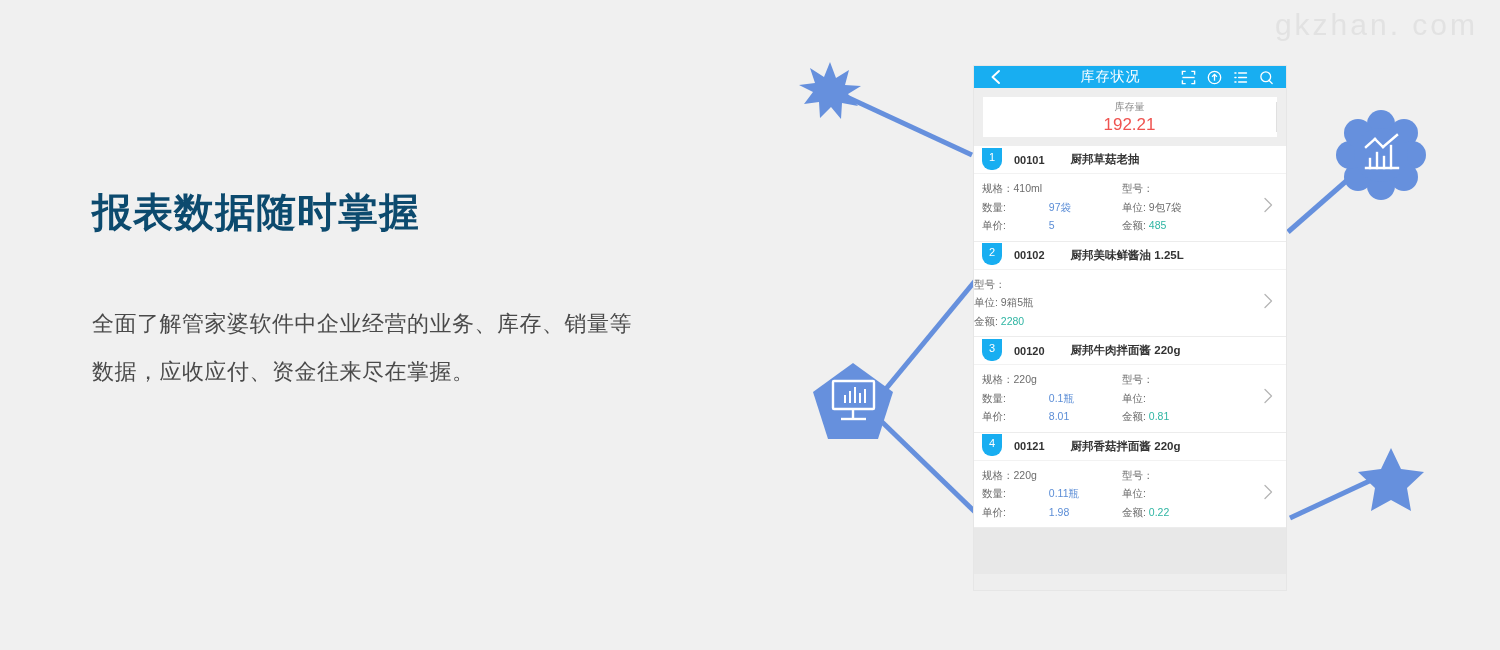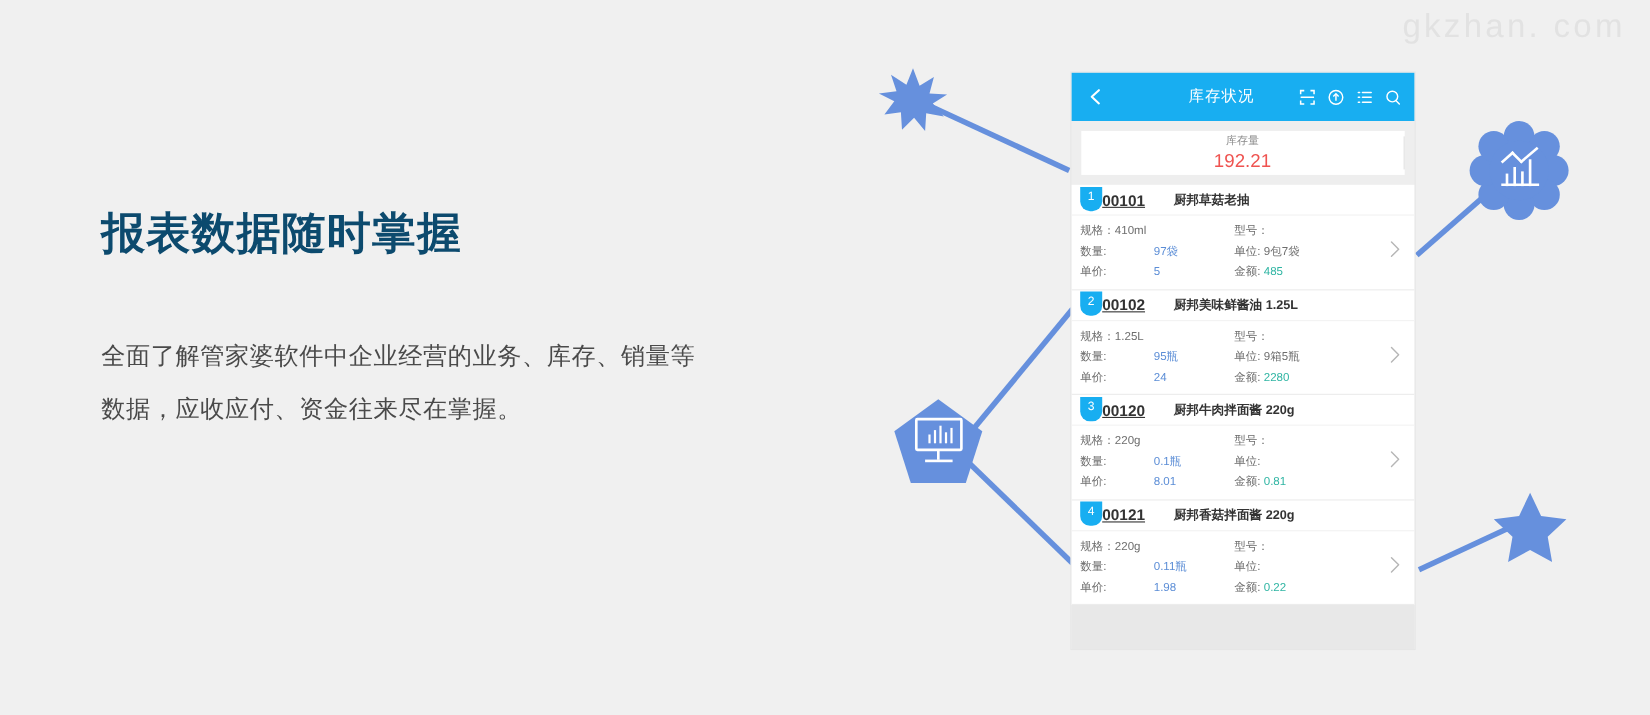--- a/index.html
+++ b/index.html
@@ -66,21 +66,21 @@
     left: 974px;
     top: 66px;
     width: 312px;
     height: 524px;
     background: #eeeeee;
     box-shadow: 0 0 0 1px #e6e6e6;
     overflow: hidden;
   }
 
   .phone-header {
-    height: 44px;
+    height: 22px;
     background: #18aef1;
     display: flex;
     align-items: center;
     padding: 0 12px;
     box-sizing: border-box;
   }
   .back-chevron {
     width: 20px;
     height: 20px;
     flex: 0 0 auto;
@@ -156,26 +156,25 @@
     font-size: 11px;
     display: flex;
     align-items: flex-start;
     justify-content: center;
     padding-top: 3px;
     box-sizing: border-box;
     margin-top: -2px;
     flex: 0 0 auto;
   }
   .item-code {
-    font-size: 14px;
+    font-size: 11px;
     color: #333333;
-    margin-left: 0;
+    margin-left: 12px;
     font-weight: bold;
     flex: 0 0 auto;
-    text-decoration: underline;
   }
   .item-name {
     font-size: 11.5px;
     color: #333333;
     margin-left: 26px;
     font-weight: bold;
   }
 
   .item-body {
     display: flex;
@@ -362,25 +361,20 @@
       </div>
     </div>
 
     <div class="list-item">
       <div class="item-head">
         <span class="badge">2</span>
         <span class="item-code">00102</span>
         <span class="item-name">厨邦美味鲜酱油 1.25L</span>
       </div>
       <div class="item-body">
-        <div class="col col-left">
-          <div class="field"><span>规格：</span><span class="val-plain">1.25L</span></div>
-          <div class="field"><span>数量:</span> <span class="val-blue">95瓶</span></div>
-          <div class="field"><span>单价:</span> <span class="val-blue">24</span></div>
-        </div>
         <div class="col col-right">
           <div class="field"><span>型号：</span><span class="val-plain"></span></div>
           <div class="field"><span>单位:</span> <span class="val-plain">9箱5瓶</span></div>
           <div class="field"><span>金额:</span> <span class="val-teal">2280</span></div>
         </div>
         <span class="chevron-right">
           <svg width="11" height="17" viewBox="0 0 11 17" fill="none" stroke="#b6b6b6" stroke-width="1.3" stroke-linecap="round" stroke-linejoin="round">
             <polyline points="2,2 8.5,8.5 2,15"></polyline>
           </svg>
         </span>

